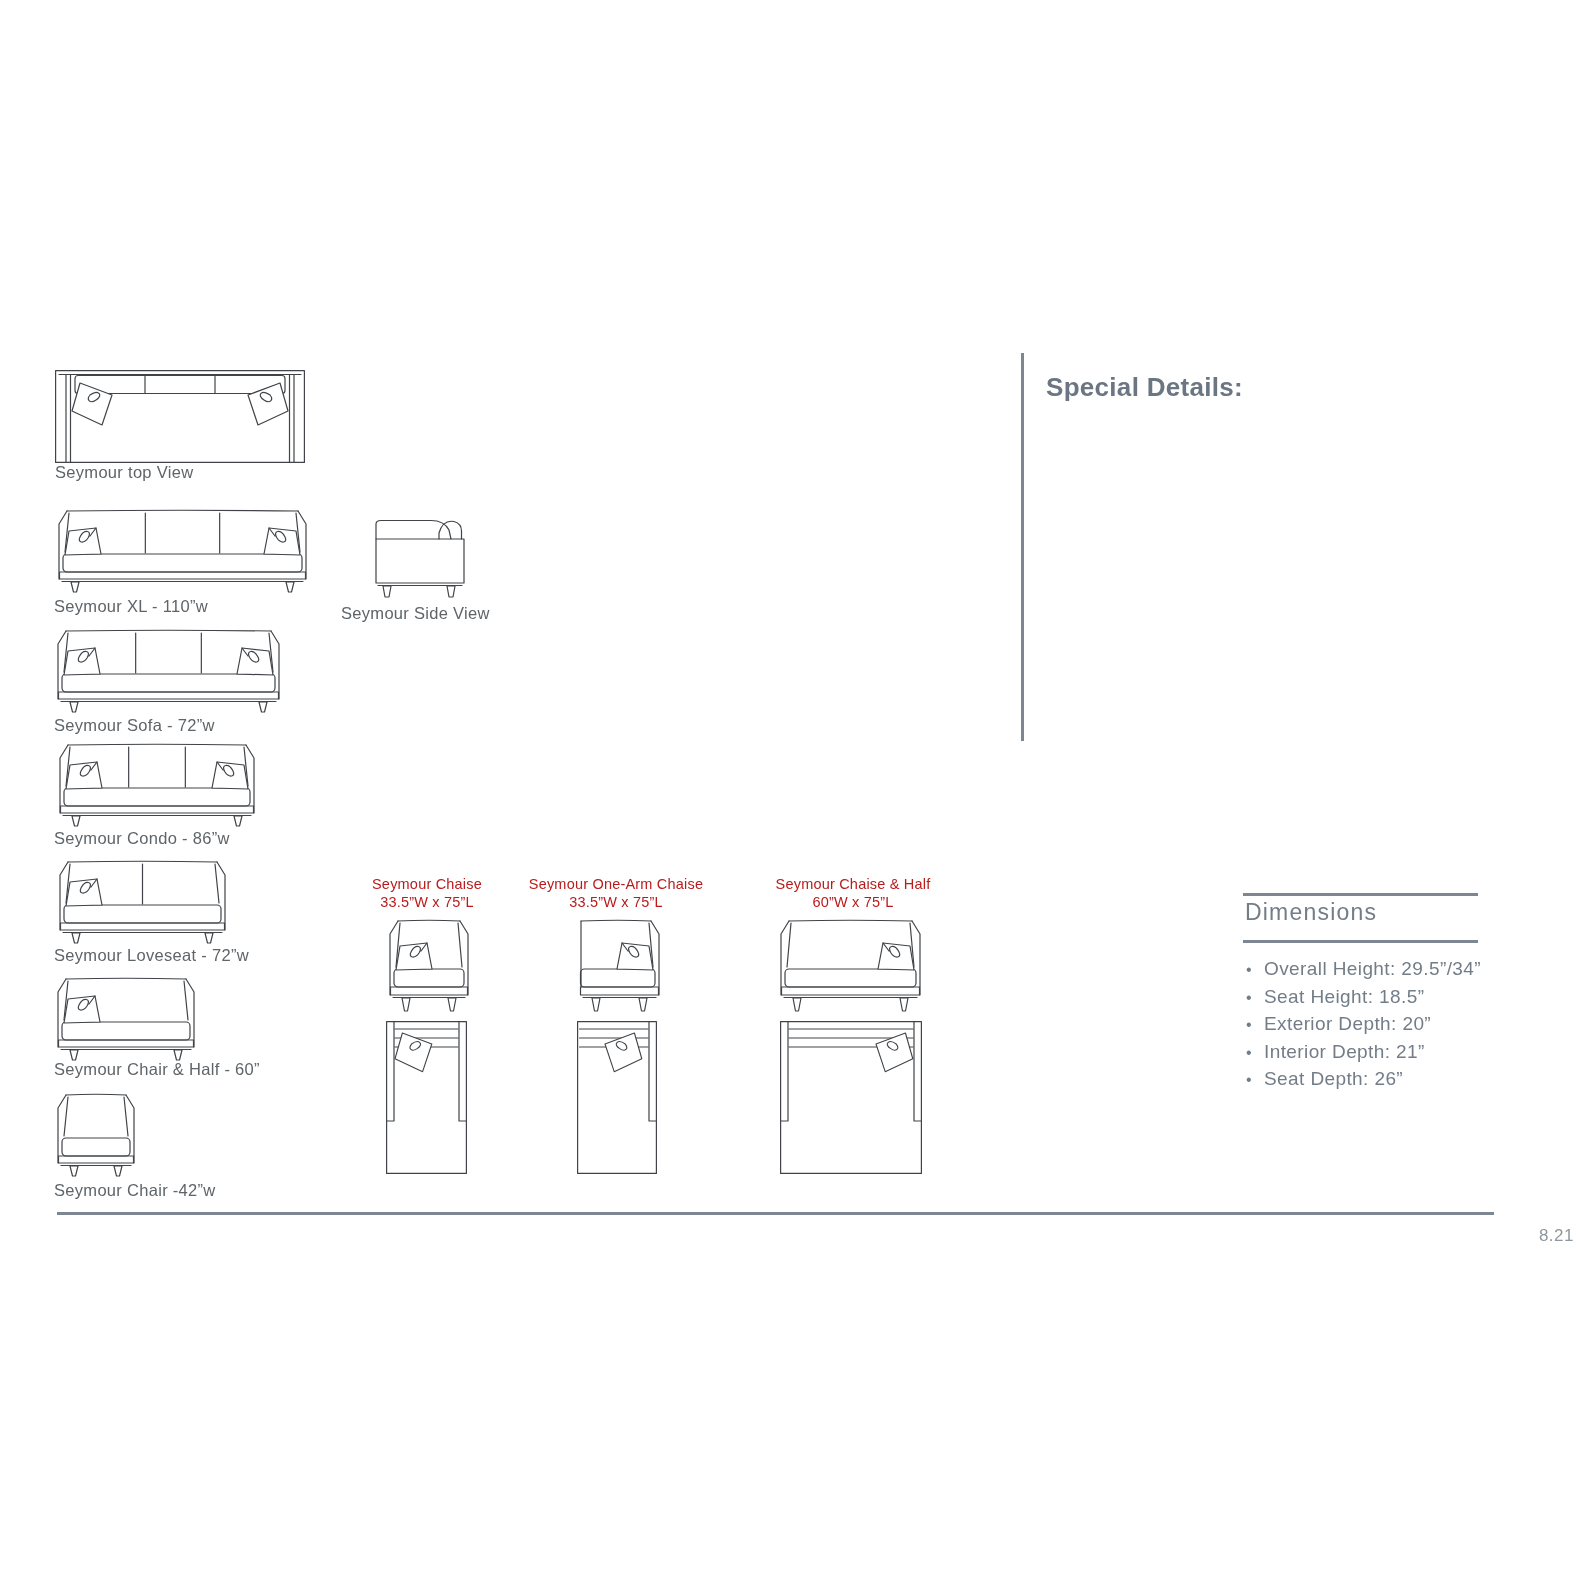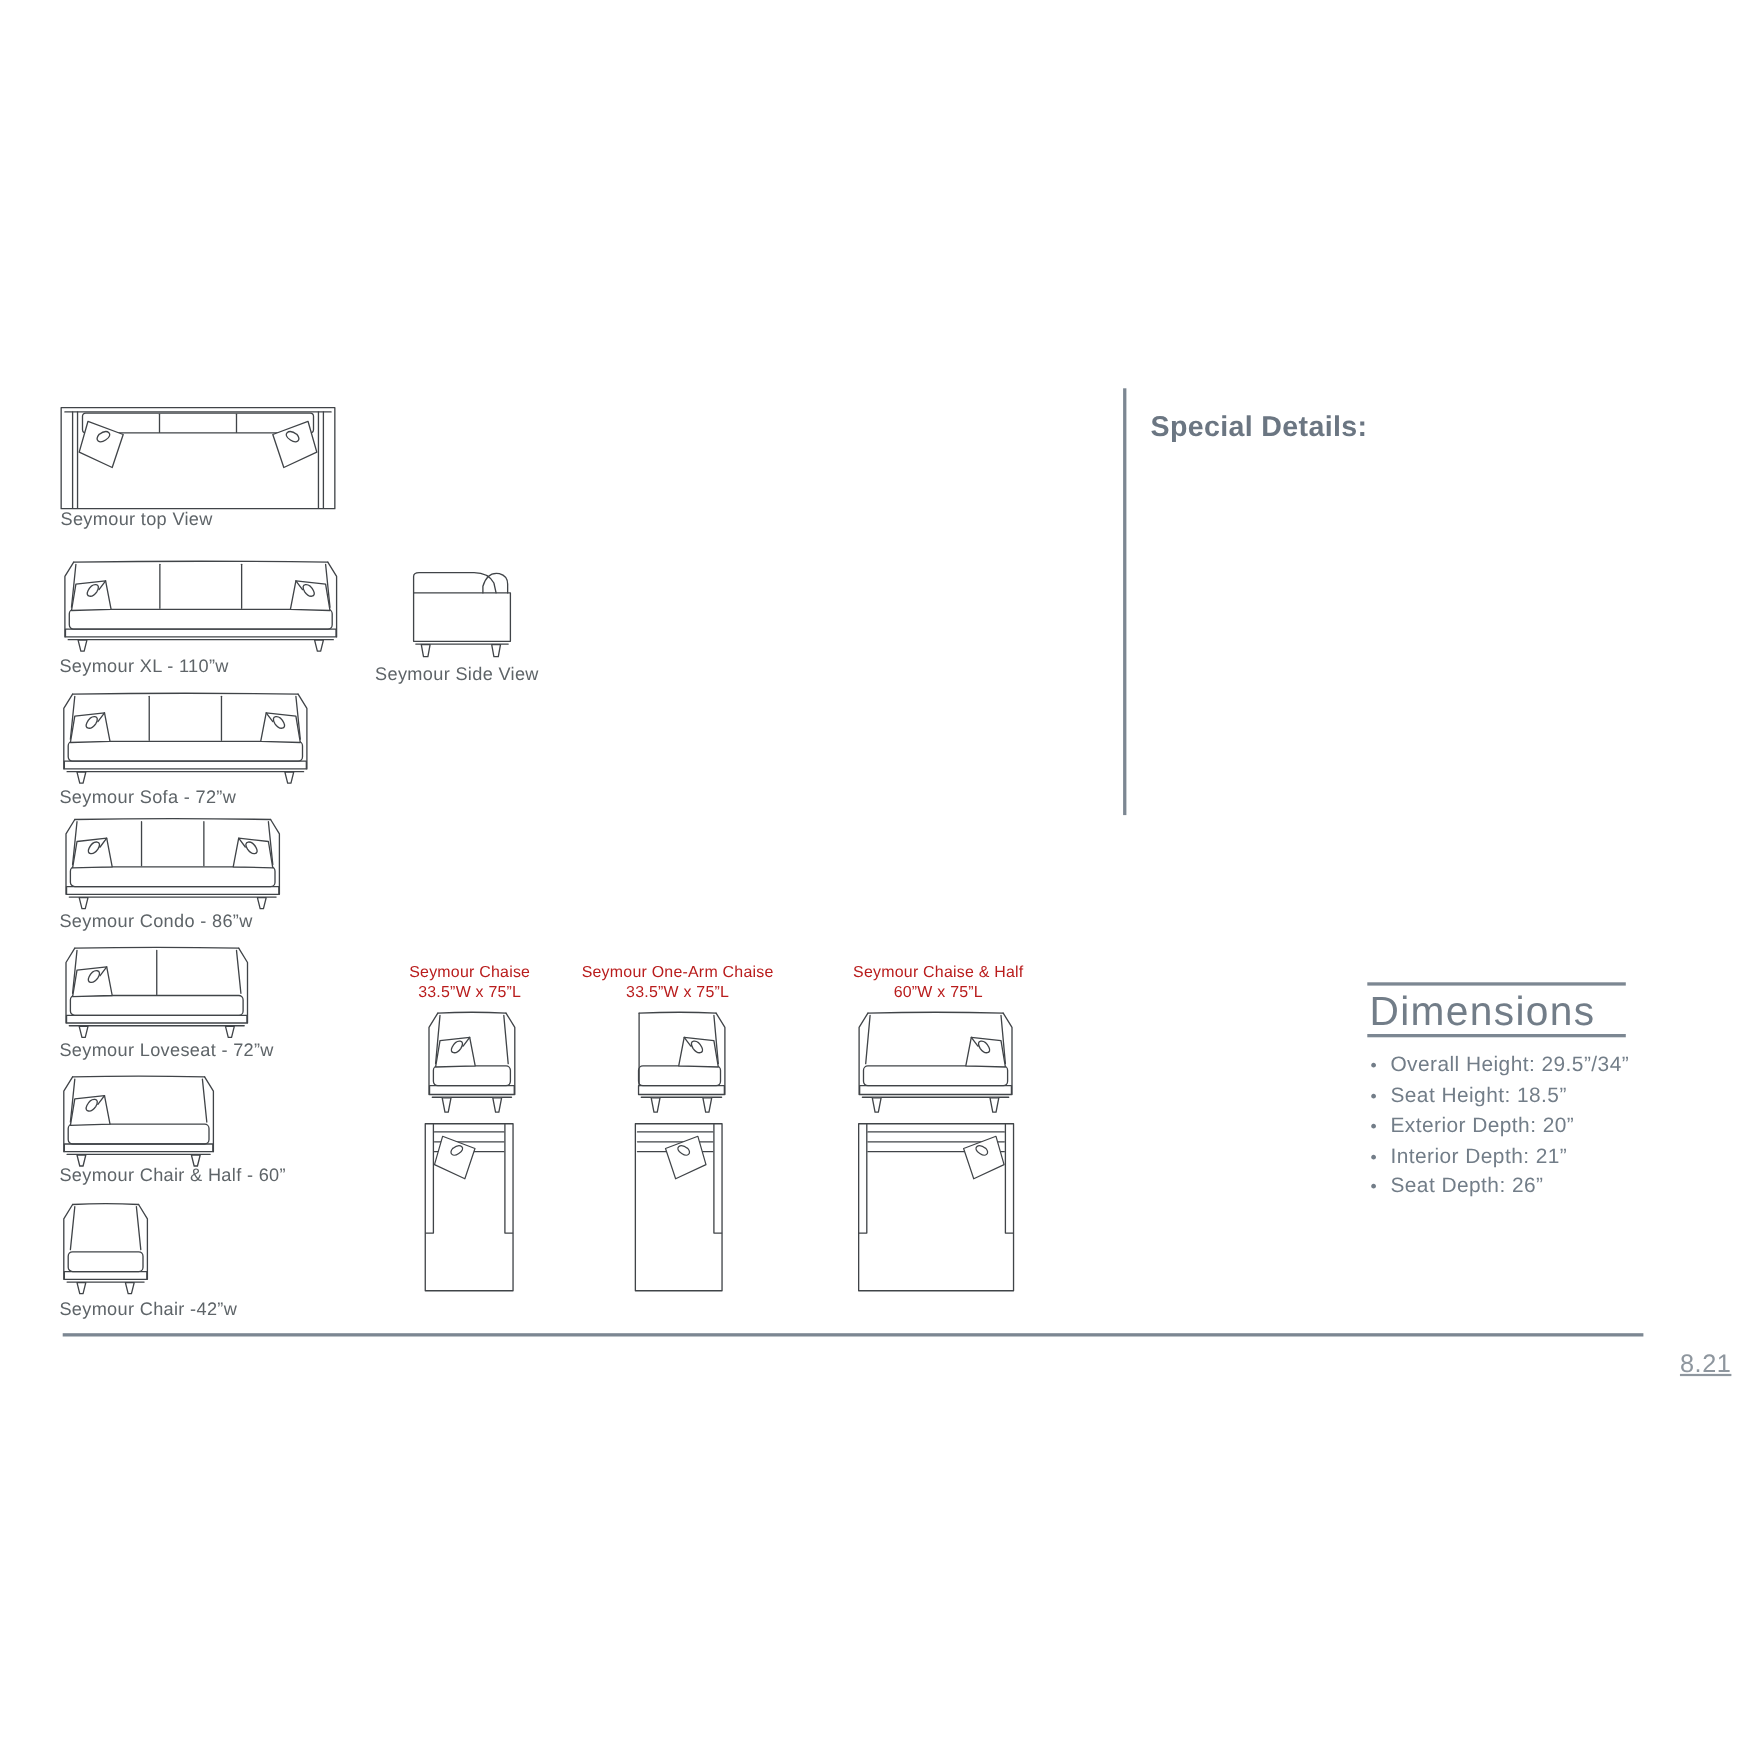--- a/index.html
+++ b/index.html
@@ -12,29 +12,29 @@
   .fig{position:absolute;}
   .fig svg{display:block;overflow:visible;}
   .cap{position:absolute;font-size:16.5px;letter-spacing:.3px;color:var(--text-gray);white-space:nowrap;}
   .cap.center{}
   .chaise-title{position:absolute;text-align:center;font-size:14.5px;line-height:17.5px;
         letter-spacing:.2px;color:#b91c1c;white-space:nowrap;}
   .vline{position:absolute;left:1021px;top:353px;width:3px;height:388px;background:var(--rule);}
   .special{position:absolute;left:1046px;top:372px;font-size:26px;font-weight:700;
         letter-spacing:.3px;color:var(--slate);}
   .dim-rule{position:absolute;left:1243px;width:235px;height:3px;background:var(--rule);}
-  .dim-head{position:absolute;left:1245px;top:899px;margin:0;font-size:37px;font-weight:400;
+  .dim-head{position:absolute;left:1245px;top:899px;margin:0;font-size:23px;font-weight:400;
         letter-spacing:1.2px;color:var(--dim-text);}
   .dim-list{position:absolute;left:1242px;top:956px;width:345px;margin:0;padding:0;list-style:none;}
   .dim-list li{font-size:19px;line-height:26.5px;letter-spacing:.4px;color:var(--dim-text);
         display:flex;align-items:baseline;}
   .dim-list .dot{margin:0 12px 0 4px;font-size:16px;}
   .bottom-rule{position:absolute;left:57px;top:1212px;width:1437px;height:3px;background:var(--rule);}
   .page-num{position:absolute;left:1456px;top:1226px;width:118px;text-align:right;
-        font-size:23px;letter-spacing:.5px;color:var(--page-num);text-decoration:underline;}
+        font-size:17px;letter-spacing:.5px;color:var(--page-num);}
 </style>
 </head>
 <body>
 
 <div class="page">
 
   <div class="fig" style="left:55px;top:370px;width:250px;height:93px">
       <svg width="100%" height="100%" viewBox="0 0 250 93" preserveAspectRatio="none" xmlns="http://www.w3.org/2000/svg">
         <rect x="0.6" y="0.6" width="248.8" height="91.8" rx="0" fill="none" stroke="#404448" stroke-width="1.2" stroke-linecap="round" stroke-linejoin="round"></rect>
         <path d="M 4,4.5 L 246,4.5" fill="none" stroke="#404448" stroke-width="1.2" stroke-linecap="round" stroke-linejoin="round"></path>

